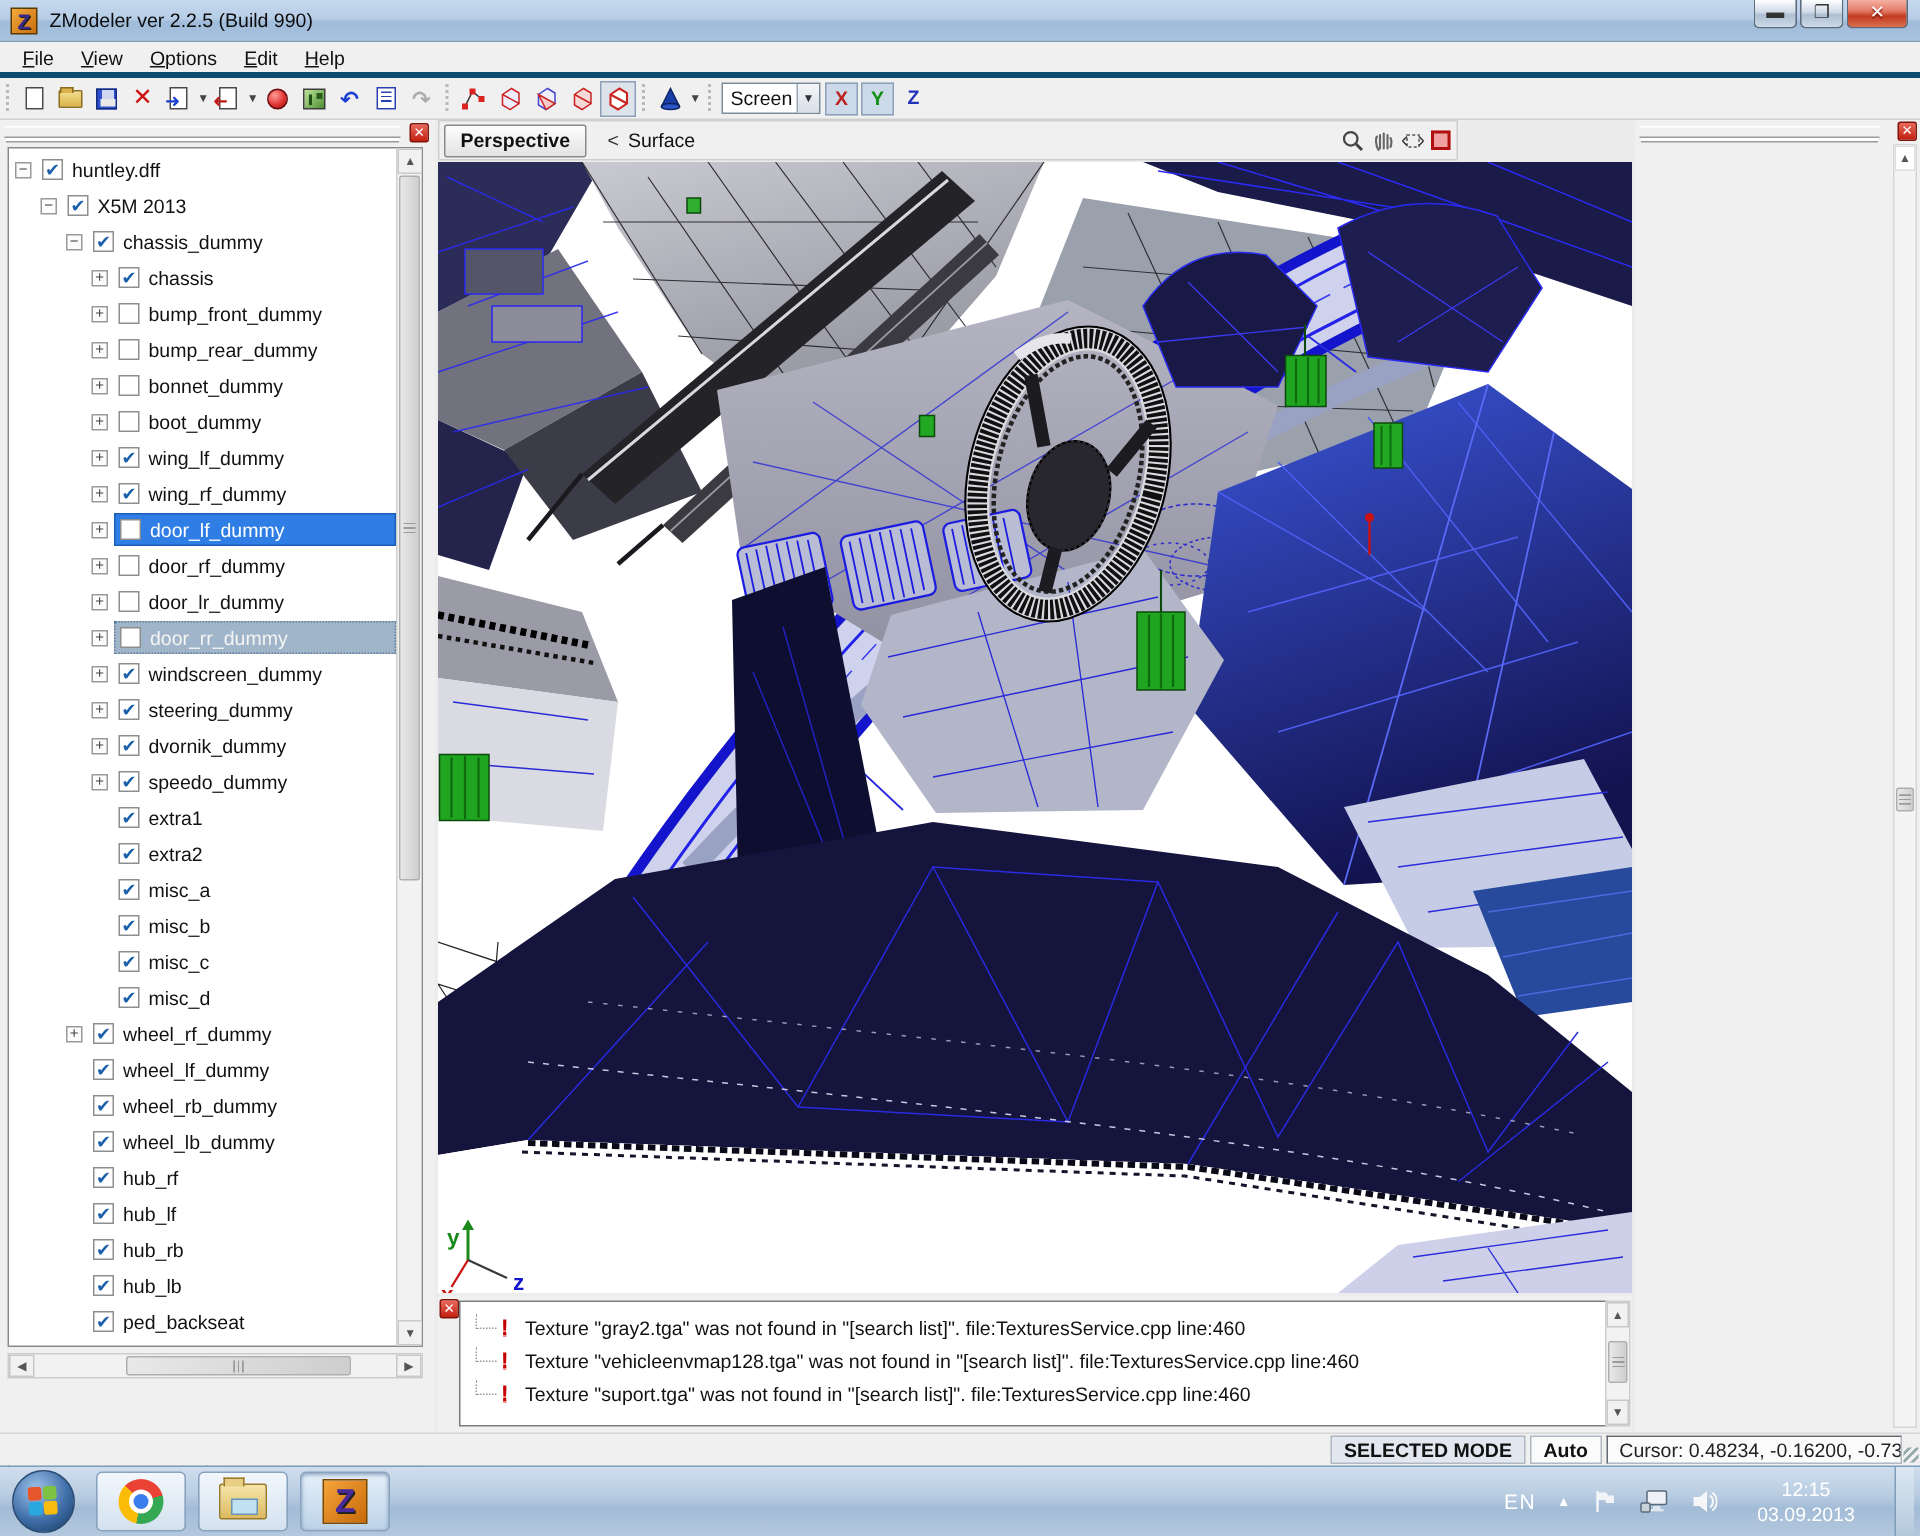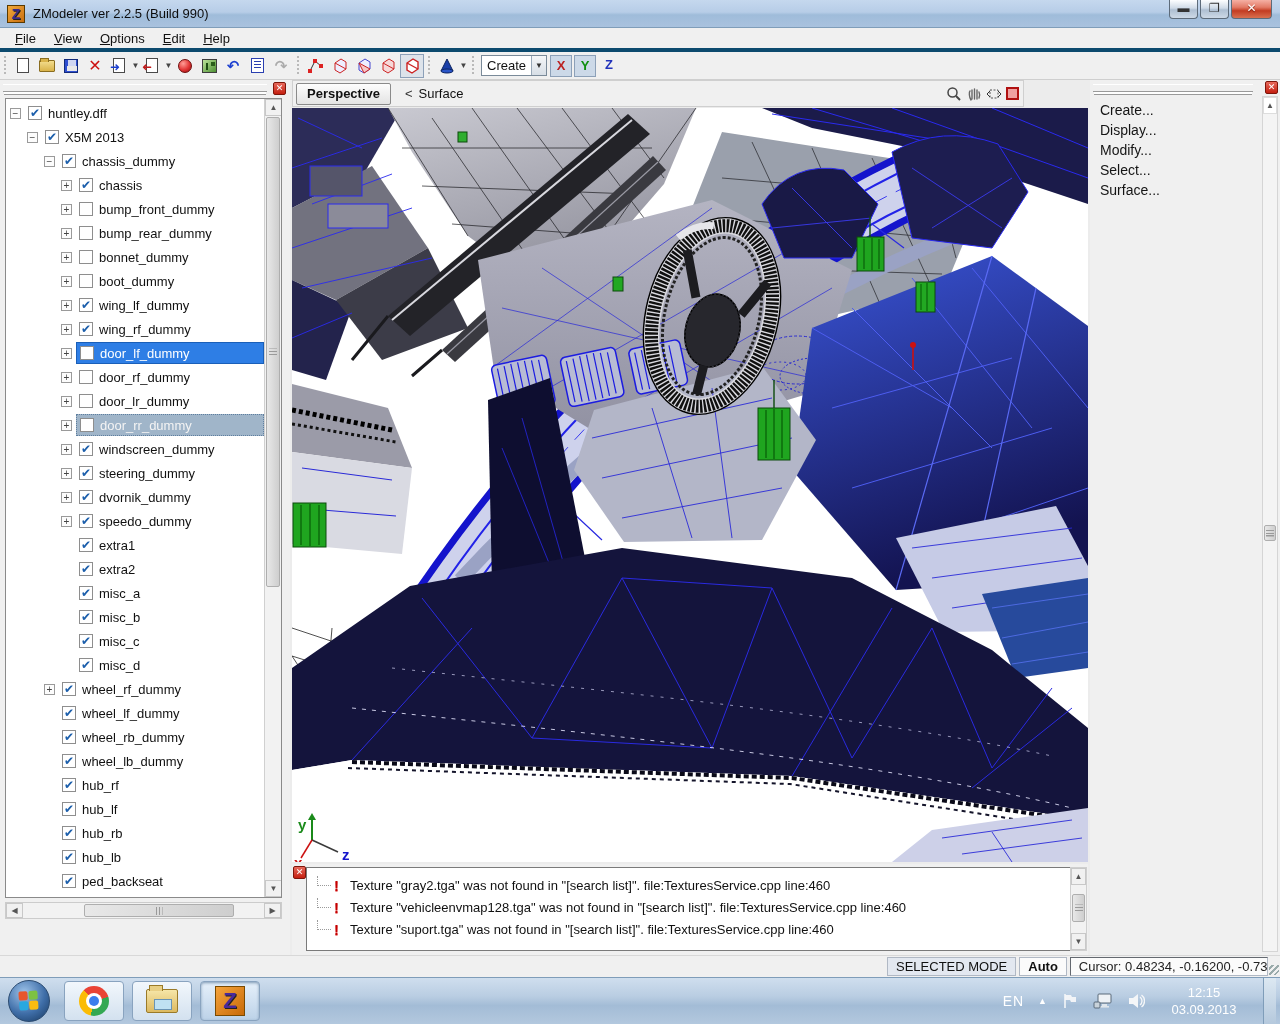--- a/index.html
+++ b/index.html
@@ -104,21 +104,21 @@
     width:8px; height:7px;
     background:repeating-linear-gradient(180deg,#9a9a9a 0 1px,transparent 1px 3px); }
   .hscroll { position:absolute; left:5px; top:822px; width:277px; height:17px;
     background:#f2f2f2; border:1px solid #cccccc; }
   .tree-buttons { position:absolute; left:5px; top:845px; width:277px; display:flex; gap:10px; }
   .w-btn { flex:1; height:23px; background:linear-gradient(180deg,#f4f4f4,#dcdcdc);
     border:1px solid #8e8e8e; border-radius:3px; text-align:left; line-height:21px; font-size:10px;margin-top:33px; }
   .w-btn.focused { border-color:#3c7fb1; box-shadow:inset 0 0 0 1px #a8d2f0; }
 
   
-  .vp-header { position:absolute; left:292px; top:80px; width:732px; height:27px;
+  .vp-header { position:absolute; left:292px; top:80px; width:680px; height:27px;
     background:#f0f0f0; border:1px solid #cfcfcf; display:flex; align-items:center;text-align:center; }
   .vp-tab { height:22px; margin-left:3px; padding:0 10px; background:linear-gradient(180deg,#fdfdfd,#e3e3e3);
     border:1px solid #8a8a8a; border-radius:2px; font-weight:bold; font-size:13px; line-height:20px; }
   .vp-back { margin:0 6px 0 14px; color:#333; font-size:13px; }
   .vp-label { font-size:13px; }
   .vp-tools { margin-left:auto; display:flex; align-items:center; gap:4px; padding-right:4px; }
   .vp-tools svg { display:block; }
   .vp-max { width:13px; height:13px; background:#f0a0a0; border:2px solid #b01010; }
 
   .canvas-wrap { position:absolute; left:292px; top:108px; width:796px; height:754px;
@@ -140,21 +140,21 @@
   .right-panel { position:absolute; left:1090px; top:80px; width:190px; height:875px; background:#f0f0f0; }
   #cmd-list { position:absolute; left:6px; top:20px; width:160px; }
   .cmd-item { font-size:14px; padding:2px 4px; color:#151515; }
   .rp-scroll { position:absolute; right:2px; top:16px; width:16px; height:856px;
     background:#f4f4f4; border:1px solid #d5d5d5; }
 
   
   .statusbar { position:absolute; left:0; top:955px; width:1280px; height:22px; background:#f0f0f0;
     border-top:1px solid #d8d8d8; display:flex; align-items:center; }
   .sb-seg { height:19px; line-height:17px; border:1px solid #b0b8c4; padding:0 8px; margin-right:3px; }
-  .seg-mode { margin-left:887px; font-weight:normal; background:#e3e8f0; }
+  .seg-mode { margin-left:887px; font-weight:bold; background:#e3e8f0; }
   .seg-auto { font-weight:bold; background:#fbfbfb; }
   .seg-cursor { flex:1; background:#fbfbfb; border-style:inset; border-width:1px; color:#222;
     white-space:nowrap; overflow:hidden; margin-right:12px; }
   .resize-grip { position:absolute; right:1px; bottom:2px; width:10px; height:10px;
     background:repeating-linear-gradient(135deg,transparent 0 2px,#9aa 2px 4px); }
 
   
   .taskbar { position:absolute; left:0; top:977px; width:1280px; height:47px;
     background:linear-gradient(180deg,#cfdeee 0%,#b9cde2 40%,#a3bcd6 60%,#b3c8de 100%);
     border-top:1px solid #7f9db9; display:flex; align-items:center; }
@@ -288,21 +288,21 @@
     <div class="tbtn">
       <svg width="16" height="16" viewBox="0 0 16 16">
         <path d="M8 1 L14 13 L2 13 Z" fill="#1a3fa8" stroke="#0d2460"></path>
           <ellipse cx="8" cy="13" rx="6" ry="2" fill="#2a55c8" stroke="#0d2460"></ellipse>
       </svg>
     </div>
     <div class="dd">▼</div>
 
     <div class="grip-v"></div>
     <div class="combo">
-      <span class="val">Create</span>
+      <span class="val">Screen</span>
       <span class="cbtn">▼</span>
     </div>
     <div class="axis-btn toggled ax-x">X</div>
     <div class="axis-btn toggled ax-y">Y</div>
     <div class="axis-btn ax-z">Z</div>
   </div>
 
   <div class="left-panel">
     <div class="panel-grip-h"></div>
     <div class="panel-close" style="right:4px; top:2px;">✕</div>
@@ -820,27 +820,20 @@
       <div class="sb-thumb" style="left:1px; top:26px; width:13px; height:28px;">
           <span class="sb-grip"></span>
         </div>
       <div class="sb-btn" style="bottom:0; width:15px;">▼</div>
     </div>
   </div>
 
   <div class="right-panel">
     <div class="panel-grip-h" style="left:3px; width:160px;"></div>
     <div class="panel-close" style="right:2px; top:1px;">✕</div>
-    <div id="cmd-list">
-        <div class="cmd-item">Create...</div>
-        <div class="cmd-item">Display...</div>
-        <div class="cmd-item">Modify...</div>
-        <div class="cmd-item">Select...</div>
-        <div class="cmd-item">Surface...</div>
-      </div>
     <div class="rp-scroll">
       <div class="sb-btn" style="top:0; width:14px; background:#fff; border-color:#ddd;">▲</div>
       <div class="sb-thumb" style="left:1px; top:428px; width:12px; height:16px;">
           <span class="sb-grip"></span>
         </div>
     </div>
   </div>
 
   <div class="statusbar">
     <div class="sb-seg seg-mode">SELECTED MODE</div>

